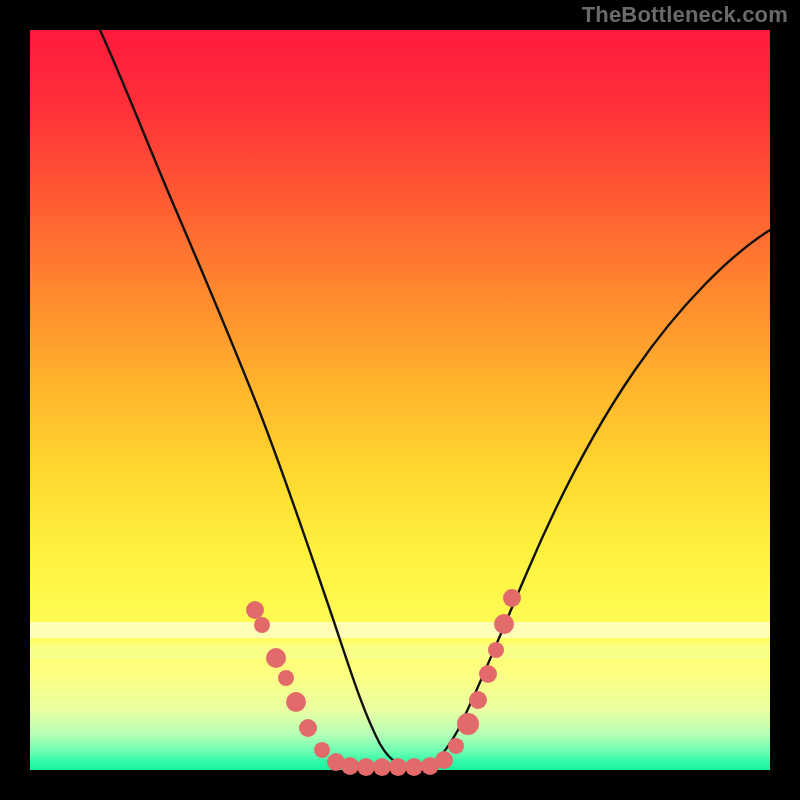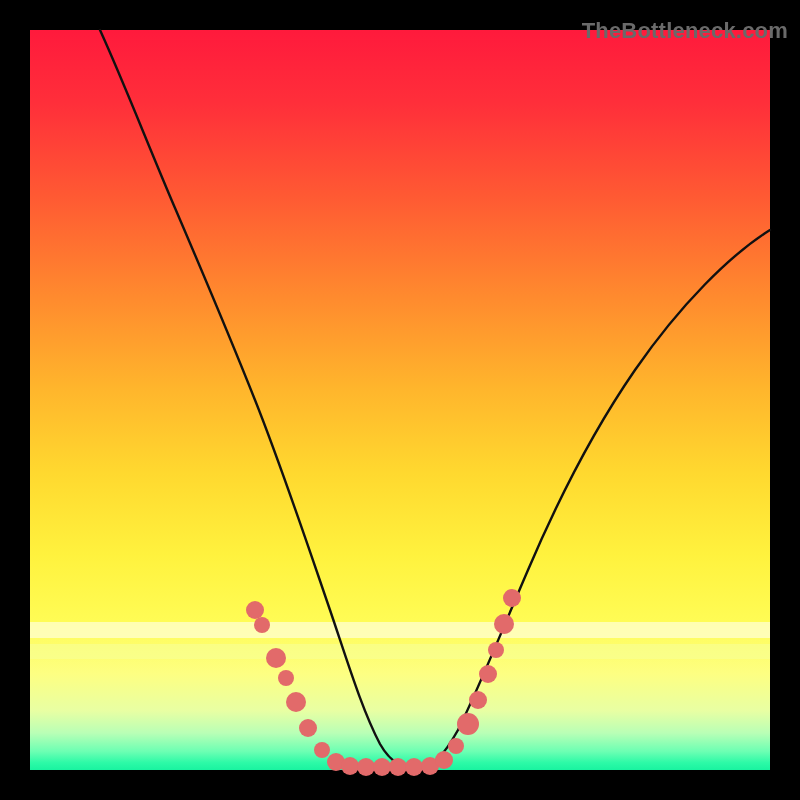--- a/index.html
+++ b/index.html
@@ -60,21 +60,21 @@
     stroke: #111;
     stroke-width: 2.4;
     stroke-linecap: round;
   }
   .dots circle {
     fill: #e26a6a;
     stroke: none;
   }
   .watermark {
     position: absolute;
-    top: 18px;
+    top: 2px;
     right: 12px;
     color: #6a6a6a;
     font-size: 22px;
     font-weight: 600;
     letter-spacing: 0.2px;
     user-select: none;
   }
 </style>
 </head>
 <body>

